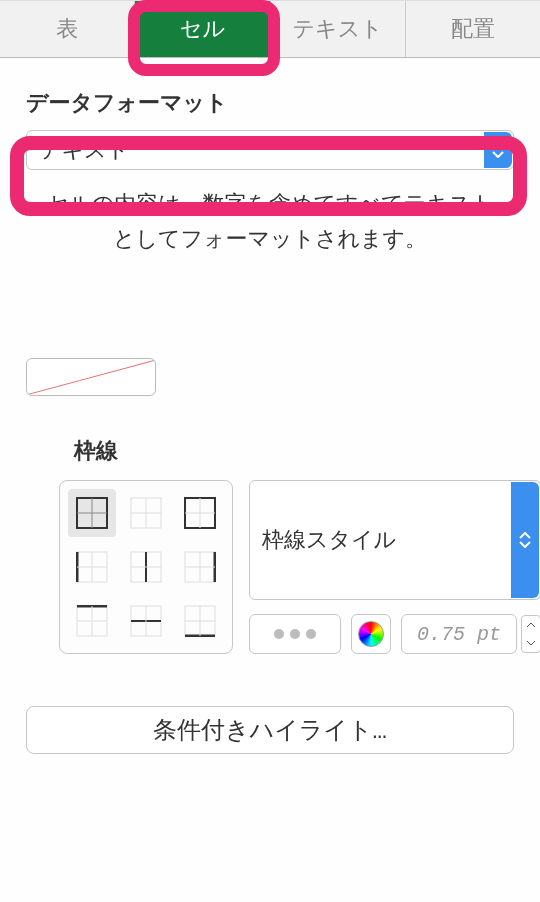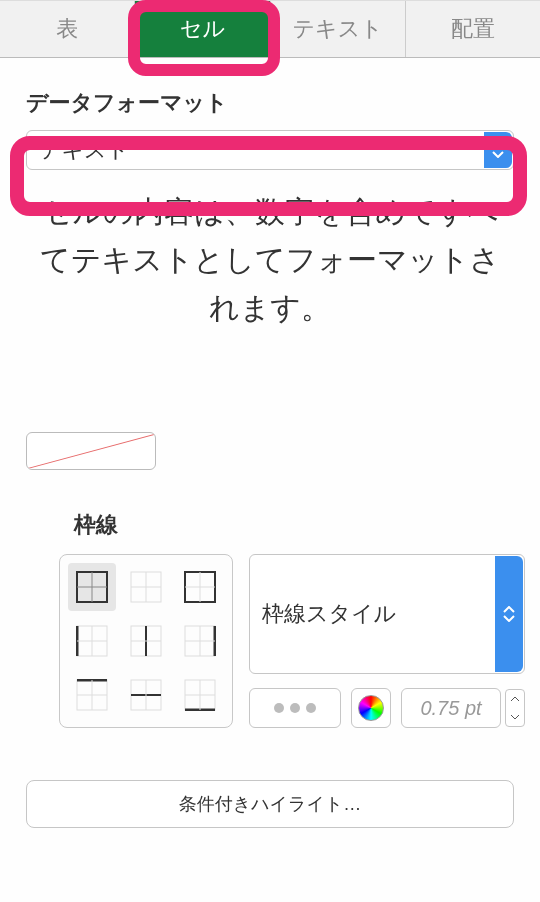--- a/index.html
+++ b/index.html
@@ -37,20 +37,21 @@
       top: 0px;
       left: 128px;
       width: 152px;
       height: 76px;
       border: 12px solid #ec2a72;
       border-radius: 18px;
       pointer-events: none;
     }
     .content {
       padding: 30px 26px 0 26px;
+      font-family: Liberation Mono, monospace;
     }
     .section-label {
       font-size: 22px;
       font-weight: 600;
       color: #333;
       margin-bottom: 12px;
     }
     .highlight-box-select {
       position: absolute;
       top: 136px;
@@ -87,21 +88,21 @@
       width: 28px;
       background: #3b8fee;
       border-radius: 0 6px 6px 0;
       display: flex;
       flex-direction: column;
       align-items: center;
       justify-content: center;
     }
     .spinner svg { display: block; }
     .help-text {
-      font-size: 30px;
+      font-size: 22px;
       color: #333;
       text-align: center;
       line-height: 1.6;
       padding: 0 10px;
       margin-bottom: 100px;
     }
     .fill-row {
       display: flex;
       align-items: center;
       justify-content: space-between;
@@ -225,21 +226,21 @@
       border-radius: 50%;
       background: conic-gradient(red, yellow, lime, cyan, blue, magenta, red);
       border: 1px solid #999;
     }
     .pt-field {
       display: flex;
       align-items: center;
       gap: 4px;
     }
     .pt-input {
-      width: 100px;
+      width: 116px;
       height: 40px;
       border: 1px solid #c6c6c6;
       border-radius: 6px;
       background: #fff;
       display: flex;
       align-items: center;
       justify-content: center;
       font-size: 20px;
       font-style: italic;
       color: #999;
@@ -257,21 +258,21 @@
     }
     .action-button {
       margin-top: 52px;
       height: 48px;
       border: 1px solid #c6c6c6;
       border-radius: 8px;
       background: #fff;
       display: flex;
       align-items: center;
       justify-content: center;
-      font-size: 18px;
+      font-size: 24px;
       color: #333;
       cursor: pointer;
     }
   </style>
 </head>
 <body>
 
 <div class="tabs">
   <div class="tab">表</div>
   <div class="tab active">セル</div>

